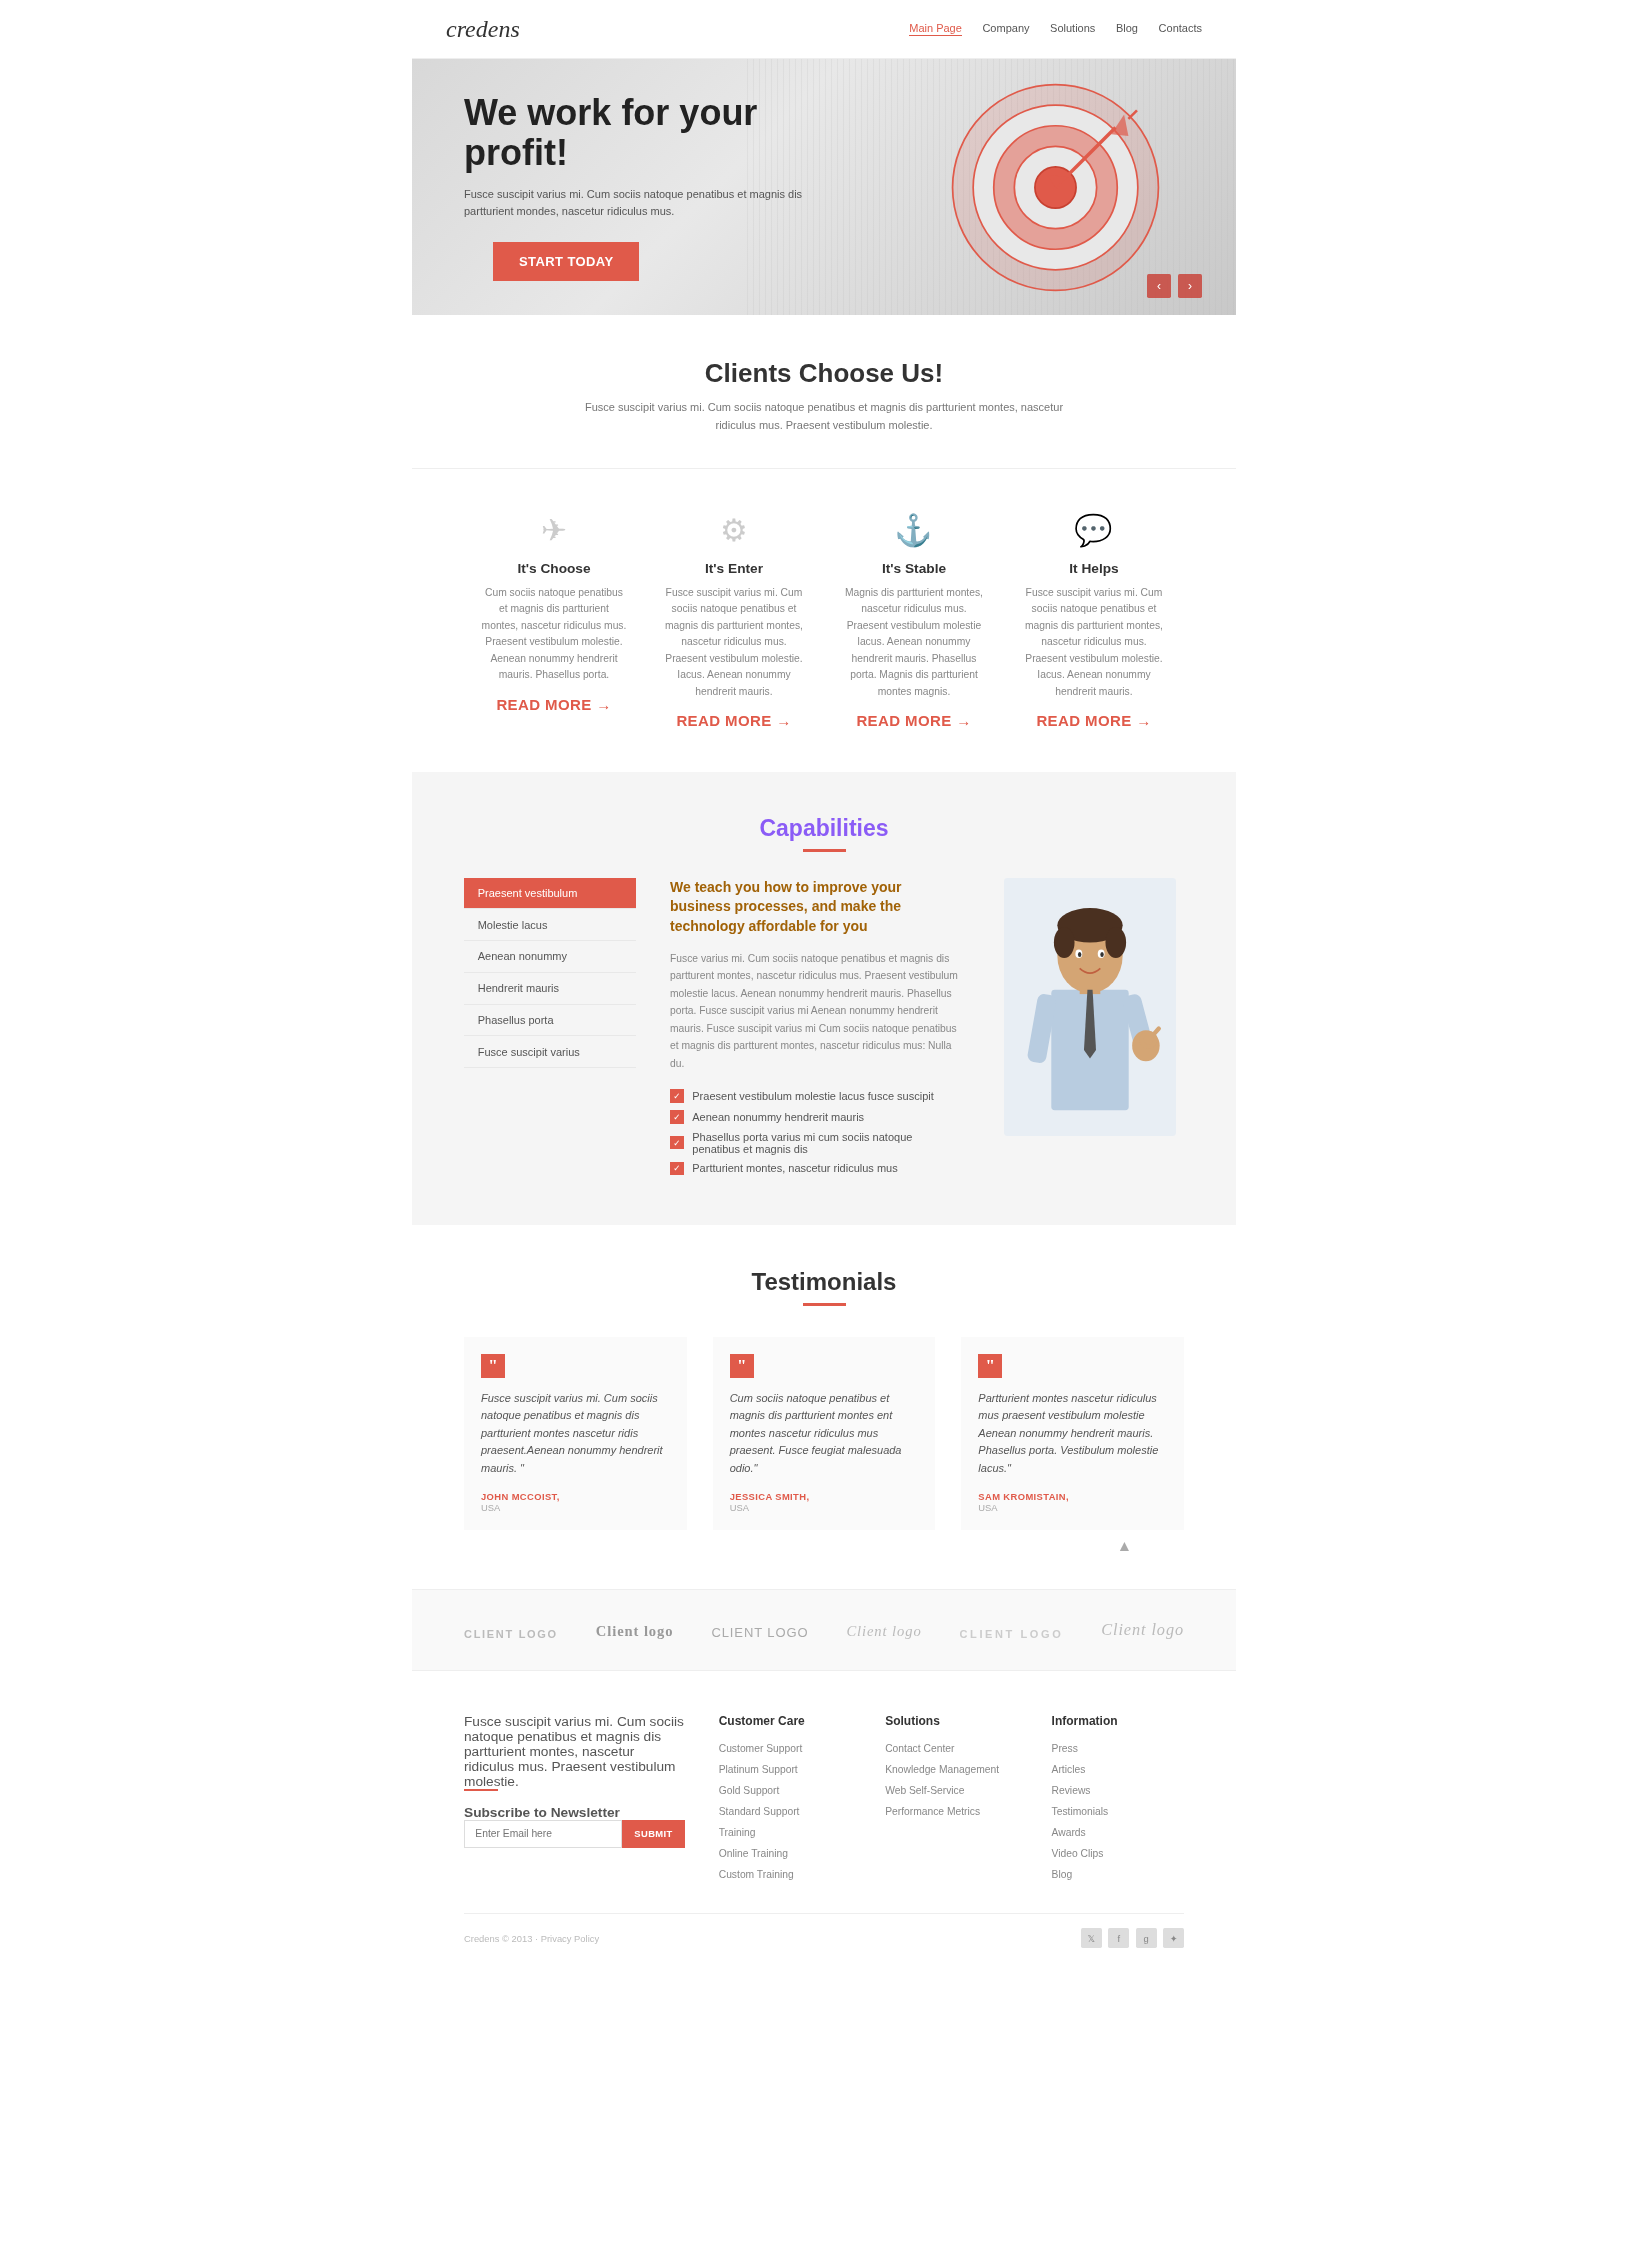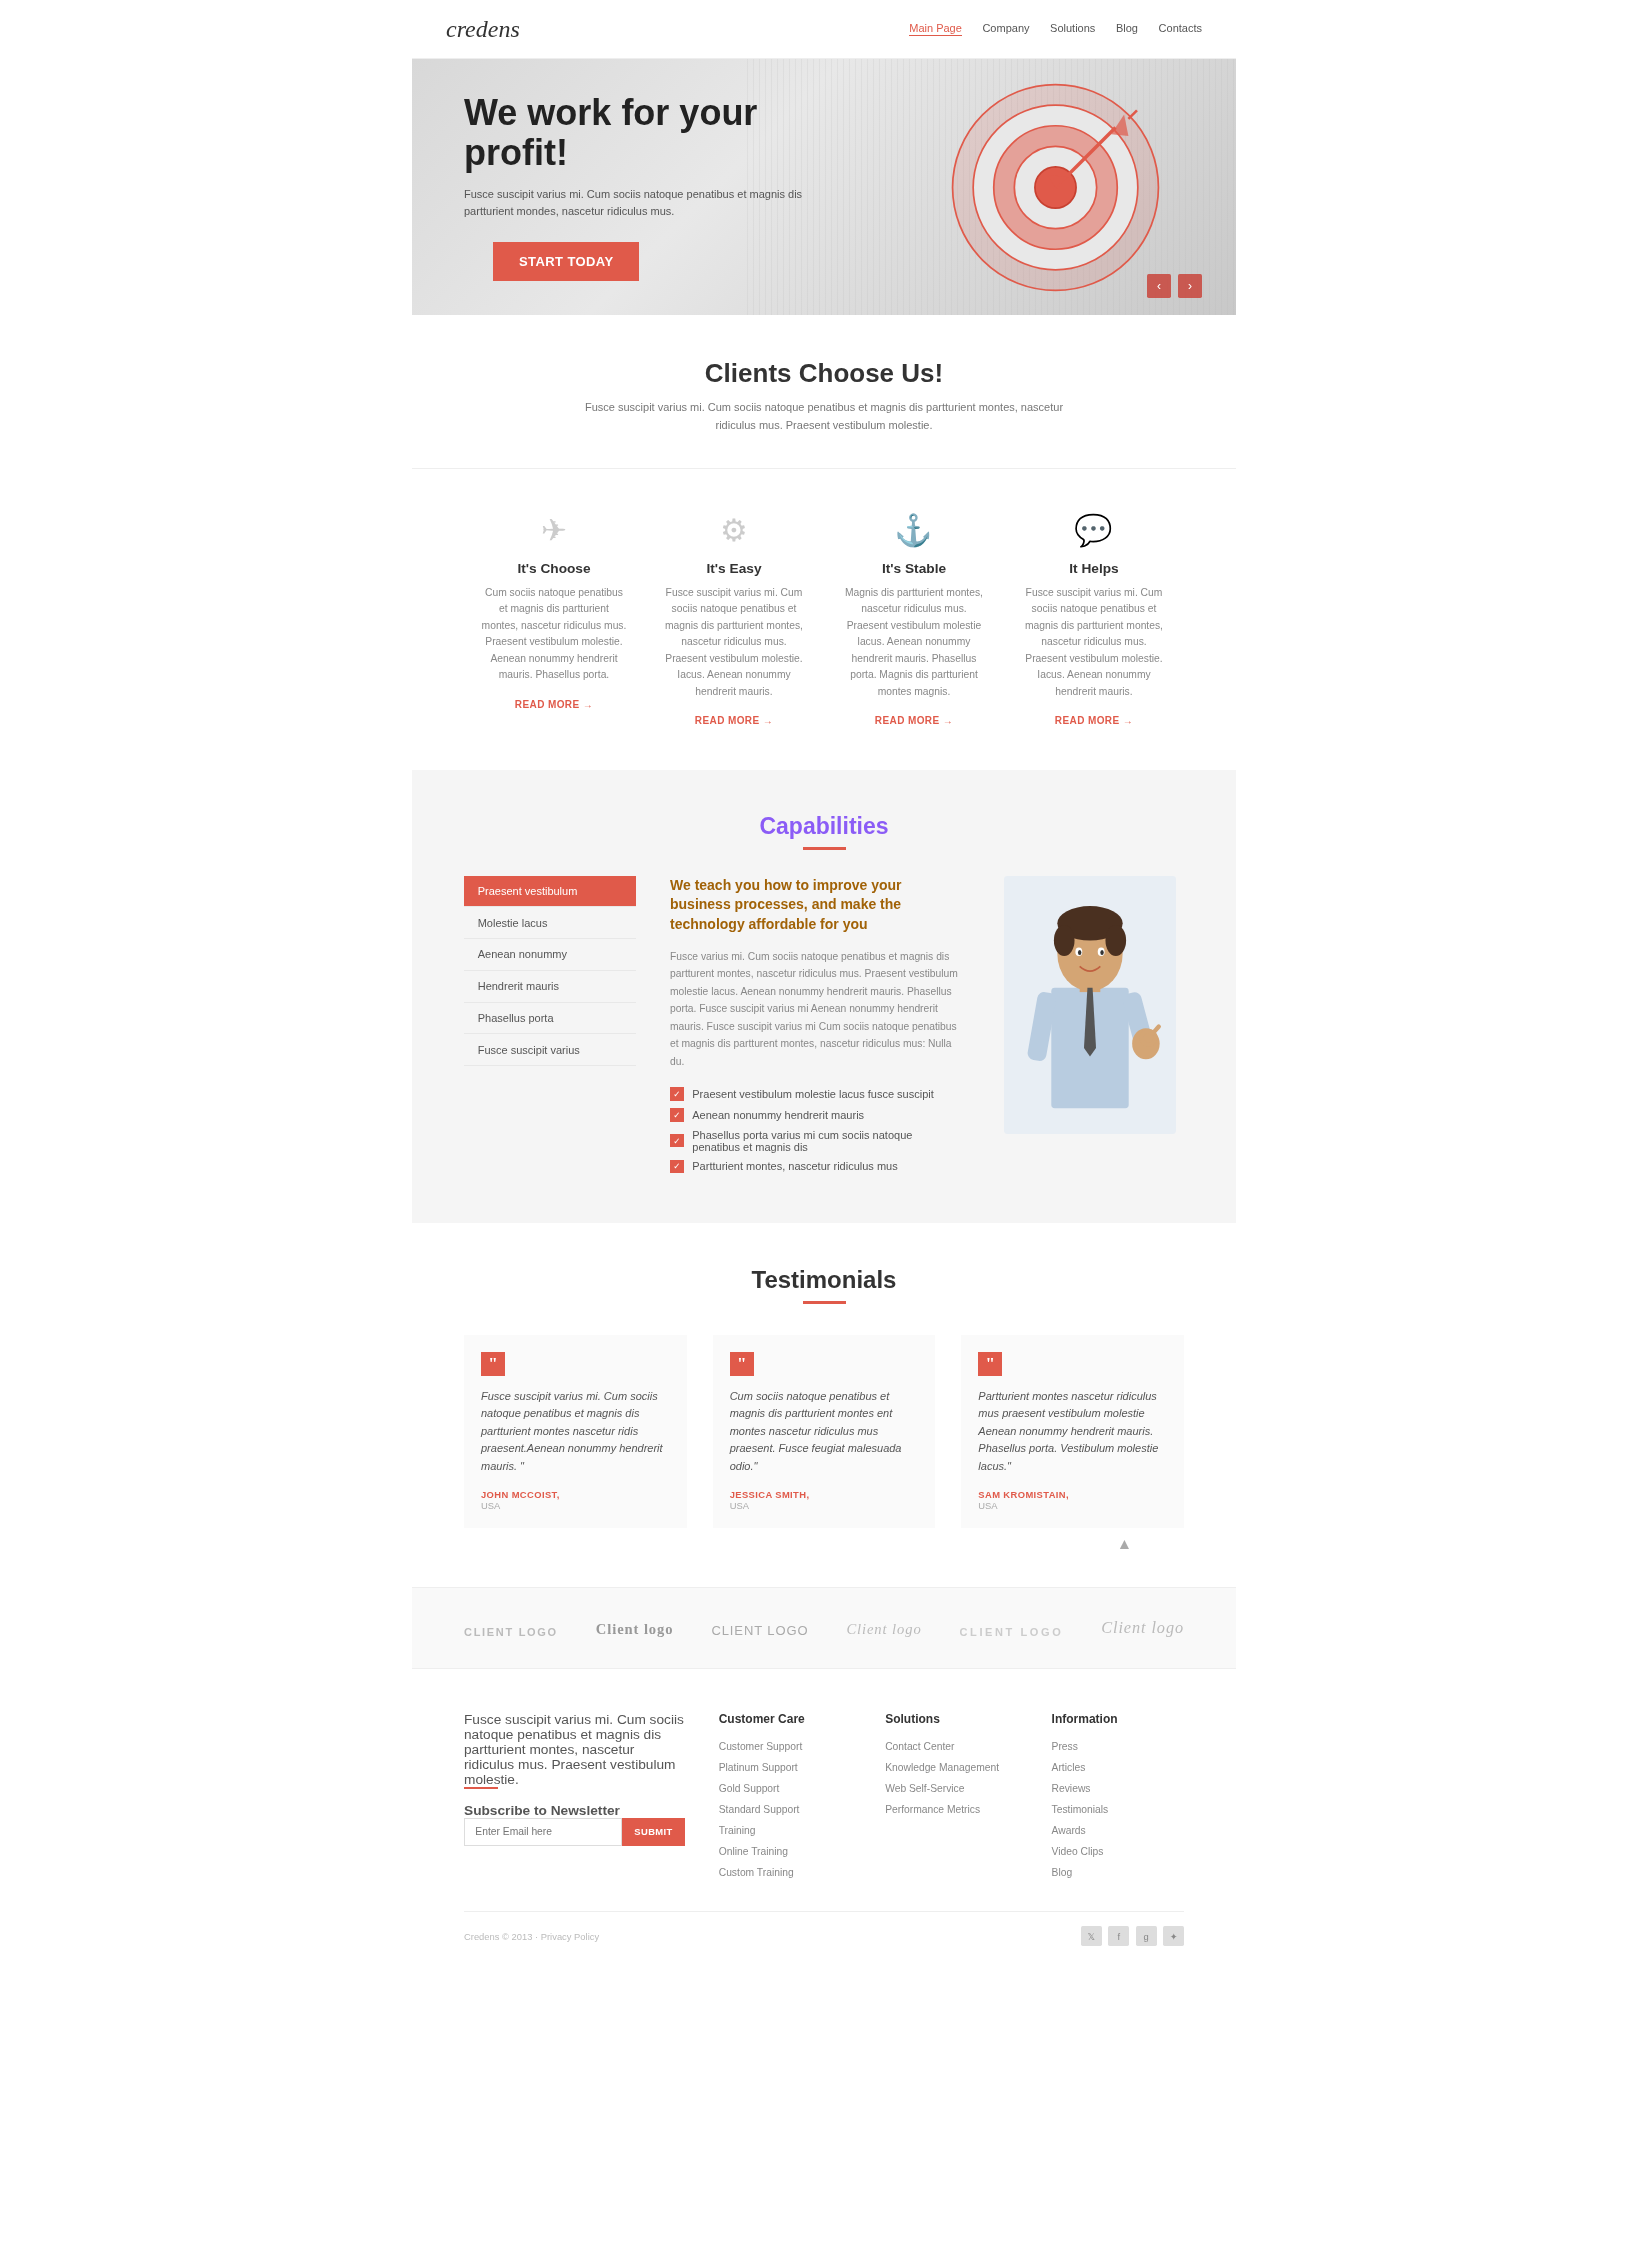--- a/index.html
+++ b/index.html
@@ -109,21 +109,21 @@
       display: grid;
       grid-template-columns: repeat(4, 1fr);
       gap: 0;
       padding: 26px 52px;
       border-top: 0.9px solid #eee;
     }
     .feature-item { text-align: center; padding: 17px 17px; }
     .feature-icon { font-size: 31px; color: #ccc; margin-bottom: 12px; display: block; }
     .feature-item h3 { font-size: 13.7px; color: #333; margin-bottom: 8.6px; font-weight: bold; }
     .feature-item p { font-size: 10.3px; color: #888; line-height: 1.6; margin-bottom: 12px; }
-    .read-more { color: #e05a4a; font-size: 10px; text-decoration: none; font-weight: bold; letter-spacing: 0.4px; }
+    .read-more { color: #e05a4a; font-size: 15px; text-decoration: none; font-weight: bold; letter-spacing: 0.4px; }
 
     
     .capabilities-section {
       background: #f5f5f5;
       padding: 43px 52px;
     }
     .capabilities-title {
       text-align: center;
       margin-bottom: 26px;
     }
@@ -350,21 +350,21 @@
 
 <div class="features-grid">
   <div class="feature-item">
     <span class="feature-icon">✈</span>
     <h3>It's Choose</h3>
     <p>Cum sociis natoque penatibus et magnis dis partturient montes, nascetur ridiculus mus. Praesent vestibulum molestie. Aenean nonummy hendrerit mauris. Phasellus porta.</p>
     <a href="#" class="read-more">READ MORE →</a>
   </div>
   <div class="feature-item">
     <span class="feature-icon">⚙</span>
-    <h3>It's Easy</h3>
+    <h3>It's Enter</h3>
     <p>Fusce suscipit varius mi. Cum sociis natoque penatibus et magnis dis partturient montes, nascetur ridiculus mus. Praesent vestibulum molestie. Iacus. Aenean nonummy hendrerit mauris.</p>
     <a href="#" class="read-more">READ MORE →</a>
   </div>
   <div class="feature-item">
     <span class="feature-icon">⚓</span>
     <h3>It's Stable</h3>
     <p>Magnis dis partturient montes, nascetur ridiculus mus. Praesent vestibulum molestie lacus. Aenean nonummy hendrerit mauris. Phasellus porta. Magnis dis partturient montes magnis.</p>
     <a href="#" class="read-more">READ MORE →</a>
   </div>
   <div class="feature-item">

